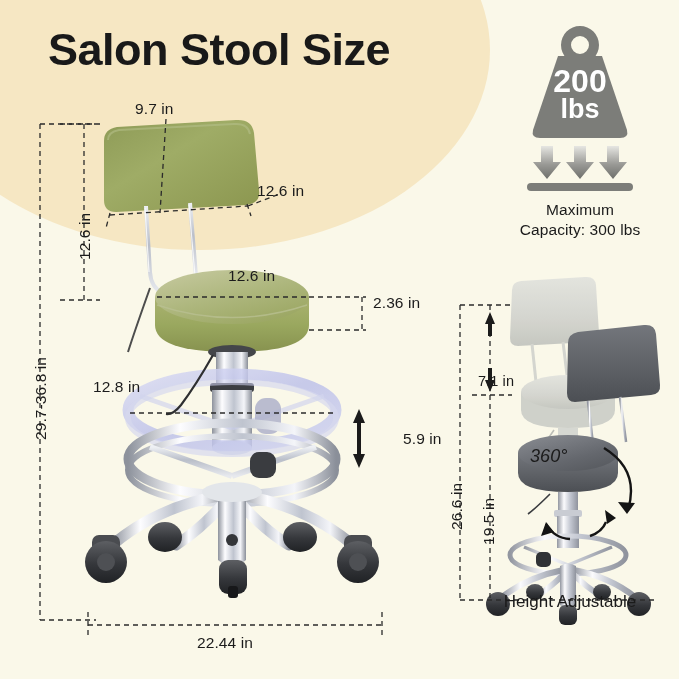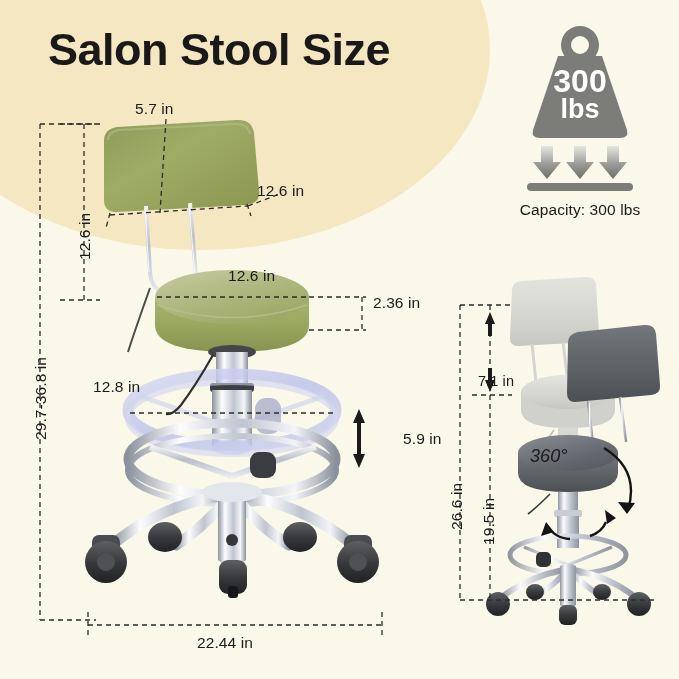--- a/index.html
+++ b/index.html
@@ -74,24 +74,25 @@
 
       <g>
         <path d="M36 128 h12 v16 h8 l-14 17 l-14 -17 h8 z" fill="url(#arrowgrad)"></path>
         <path d="M69 128 h12 v16 h8 l-14 17 l-14 -17 h8 z" fill="url(#arrowgrad)"></path>
         <path d="M102 128 h12 v16 h8 l-14 17 l-14 -17 h8 z" fill="url(#arrowgrad)"></path>
       </g>
 
       <rect x="22" y="165" width="106" height="8" rx="4" fill="#7c7d79"></rect>
     </svg>
     <div class="abs" style="left:26px;top:48px;width:108px;text-align:center;
-                color:#ffffff;font-size:32px;font-weight:bold;line-height:0.95;">300</div>
+                color:#ffffff;font-size:32px;font-weight:bold;line-height:0.95;">200</div>
     <div class="abs" style="left:26px;top:78px;width:108px;text-align:center;
                 color:#ffffff;font-size:27px;font-weight:bold;line-height:1;">lbs</div>
     <div id="capacity-text">
+      <div>Maximum</div>
       <div>Capacity: 300 lbs</div>
     </div>
   </div>
 
   <svg class="abs" style="left:0;top:0;" width="470" height="679" viewBox="0 0 470 679">
     <defs>
       <linearGradient id="seatG" x1="0" y1="0" x2="0" y2="1">
         <stop offset="0%" stop-color="#aab271"></stop>
         <stop offset="50%" stop-color="#9aa85f"></stop>
         <stop offset="100%" stop-color="#87924f"></stop>
@@ -243,21 +244,21 @@
     </g>
 
     <g fill="#1b1b1b">
 
       <path d="M359 409 l6 14 h-4 v40 h-4 v-40 h-4 z"></path>
       <path d="M359 468 l6 -14 h-4 v-6 h-4 v6 h-4 z"></path>
       <rect x="358.5" y="420" width="1.6" height="38"></rect>
     </g>
   </svg>
 
-  <div class="abs dim" style="left:135px;top:100px;">5.7 in</div>
+  <div class="abs dim" style="left:135px;top:100px;">9.7 in</div>
 
   <div class="abs dim" style="left:257px;top:182px;">12.6 in</div>
 
   <div class="abs dim" style="left:228px;top:267px;">12.6 in</div>
 
   <div class="abs dim" style="left:373px;top:294px;">2.36 in</div>
 
   <div class="abs dim" style="left:93px;top:378px;">12.8 in</div>
 
   <div class="abs dim" style="left:372px;top:430px;margin-left:31px;">5.9 in</div>
@@ -371,14 +372,15 @@
   </svg>
 
   <div class="abs dim small" style="left:478px;top:373px;">7.1 in</div>
 
   <div class="abs dim vert" style="left:448px;top:530px;transform:rotate(-90deg);">26.6 in</div>
 
   <div class="abs dim vert" style="left:480px;top:545px;transform:rotate(-90deg);">19.5 in</div>
 
   <div class="abs dim" style="left:530px;top:446px;font-size:18px;font-style:italic;">360°</div>
 
+  <div class="abs" id="caption-right">Height Adjustable</div>
 
 </div>
 
 </body></html>

